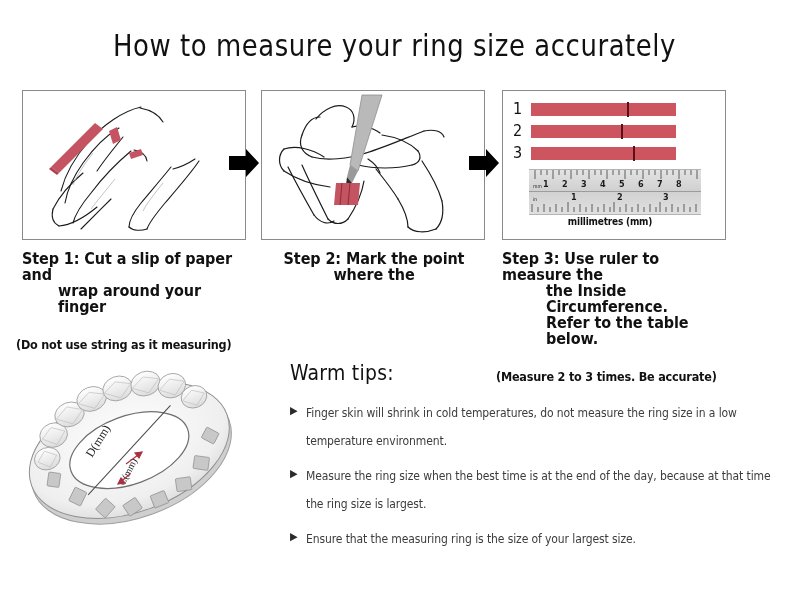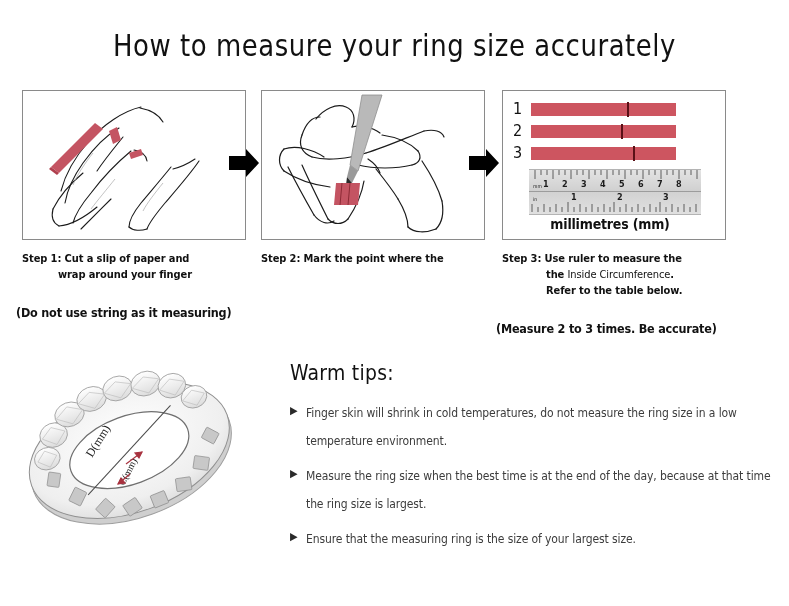--- a/index.html
+++ b/index.html
@@ -37,21 +37,21 @@
     left: 0; top: 90px;
     width: 789px;
     height: 250px;
   }
   .step-col {
     position: absolute;
     top: 0;
     width: 226px;
   }
   .step-col.c1 { left: 22px; }
-  .step-col.c2 { left: 261px; }
+  .step-col.c2 { left: 261px; text-align: center; }
   .step-col.c3 { left: 502px; }
 
   .panel {
     position: relative;
     width: 224px;
     height: 150px;
     border: 1px solid #8a8a8a;
     background: #ffffff;
     box-sizing: border-box;
     overflow: hidden;
@@ -63,21 +63,21 @@
     width: 30px;
     height: 34px;
   }
   .arrow.a1 { left: 229px; }
   .arrow.a2 { left: 469px; }
 
   
   .step-caption {
     margin-top: 11px;
     font-family: "DejaVu Sans Condensed", "Liberation Sans Narrow", "Liberation Sans", sans-serif;
-    font-size: 11px;
+    font-size: 16px;
     line-height: 16px;
     font-weight: 700;
     color: #111;
     letter-spacing: -0.1px;
   }
   .step-caption .lbl { font-weight: 700; }
   .step-caption .body { font-weight: 700; }
   .cap-line { display: block; }
   .cap-line.indent { padding-left: 36px; }
   .cap-line.indent2 { padding-left: 44px; }
@@ -159,21 +159,21 @@
     line-height: 9px;
   }
   .rnum.tiny { font-size: 5px; font-weight: 400; }
 
   .mm-label {
     position: absolute;
     left: 0; top: 125px;
     width: 214px;
     text-align: center;
     font-family: "DejaVu Sans Condensed", "Liberation Sans Narrow", "Liberation Sans", sans-serif;
-    font-size: 14px;
+    font-size: 10px;
     font-weight: 700;
     color: #111;
     letter-spacing: -0.2px;
   }
 
   
   .ring-figure {
     position: absolute;
     left: 14px; top: 352px;
     width: 232px;
@@ -446,21 +446,21 @@
 
       <div class="mm-label">millimetres (mm)</div>
     </div>
 
     <div class="step-caption">
       <span class="cap-line">
         <span class="lbl">Step 3:</span>
         <span class="body">Use ruler to measure the</span>
       </span>
       <span class="cap-line indent2">
-        <span>the </span><span style="font-weight:400">Inside Circumference</span><span>.</span>
+        <span>the </span><span style="font-weight:700">Inside Circumference</span><span>.</span>
       </span>
       <span class="cap-line indent2">Refer to the table below.</span>
     </div>
     <div class="step-note">(Measure 2 to 3 times. Be accurate)</div>
   </div>
 </div>
 
 <div class="ring-figure">
   <svg viewBox="0 0 232 200" width="232" height="200">
     <defs>

